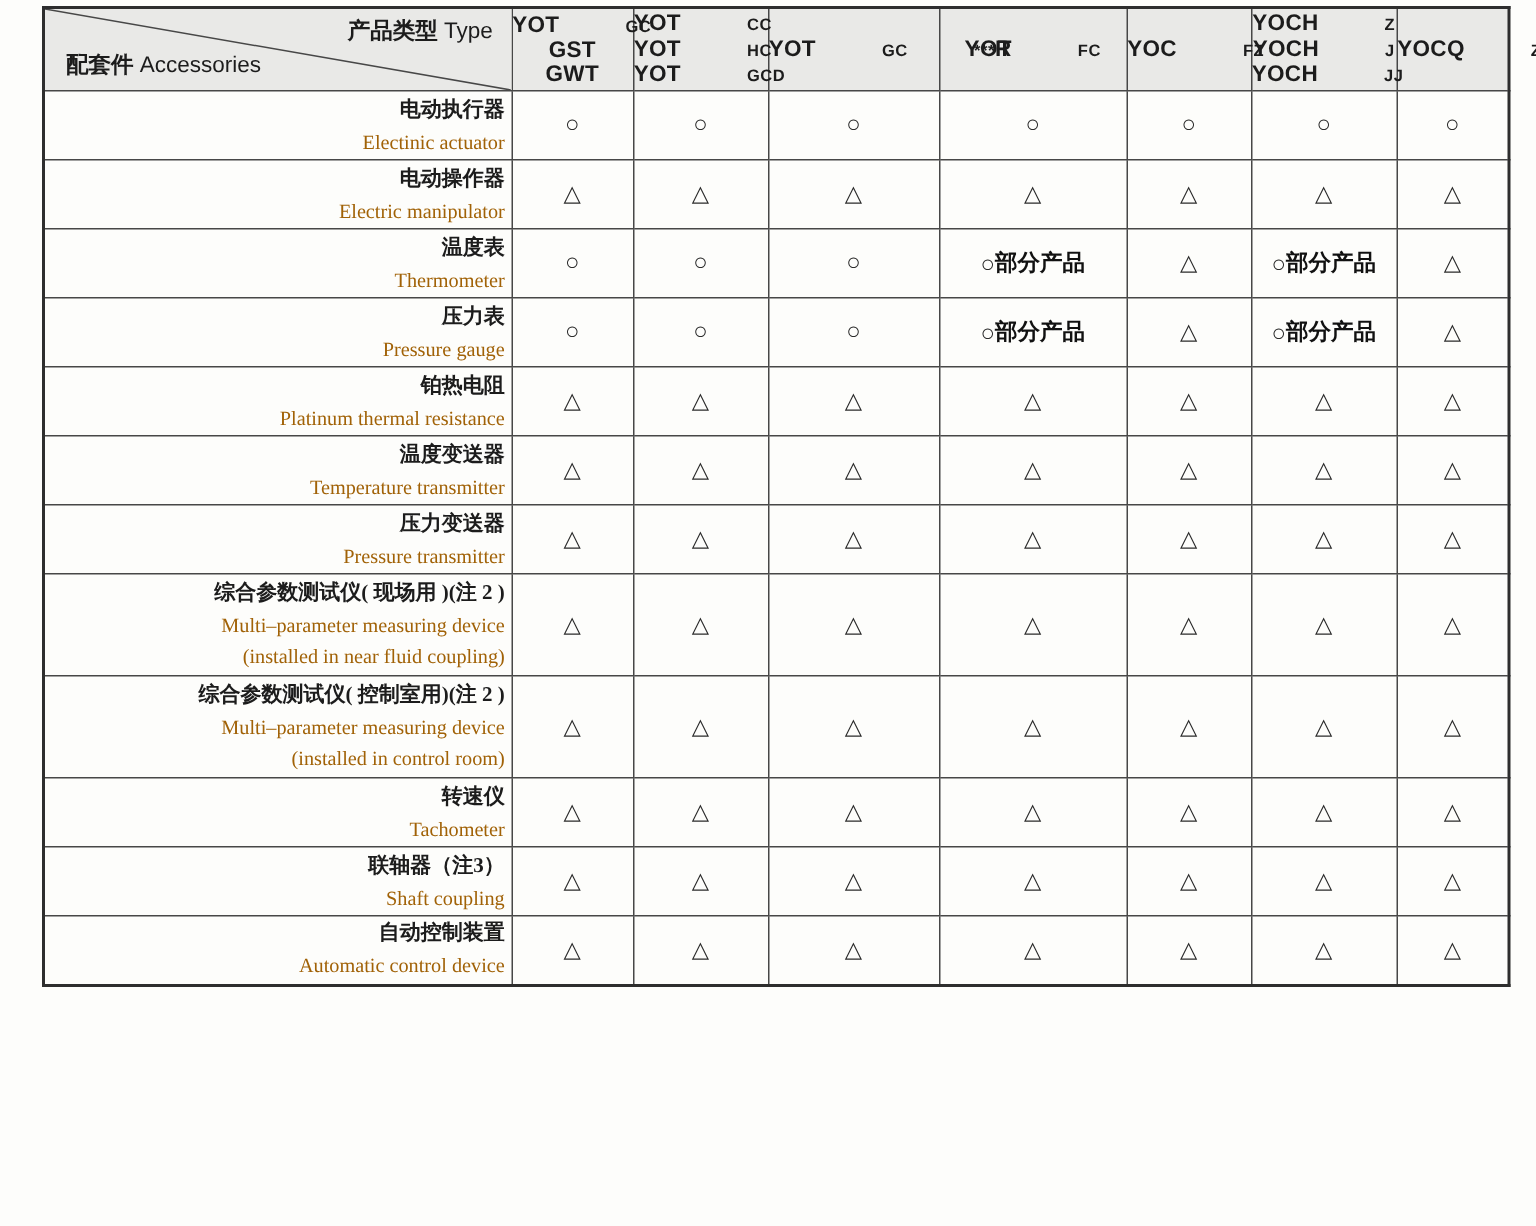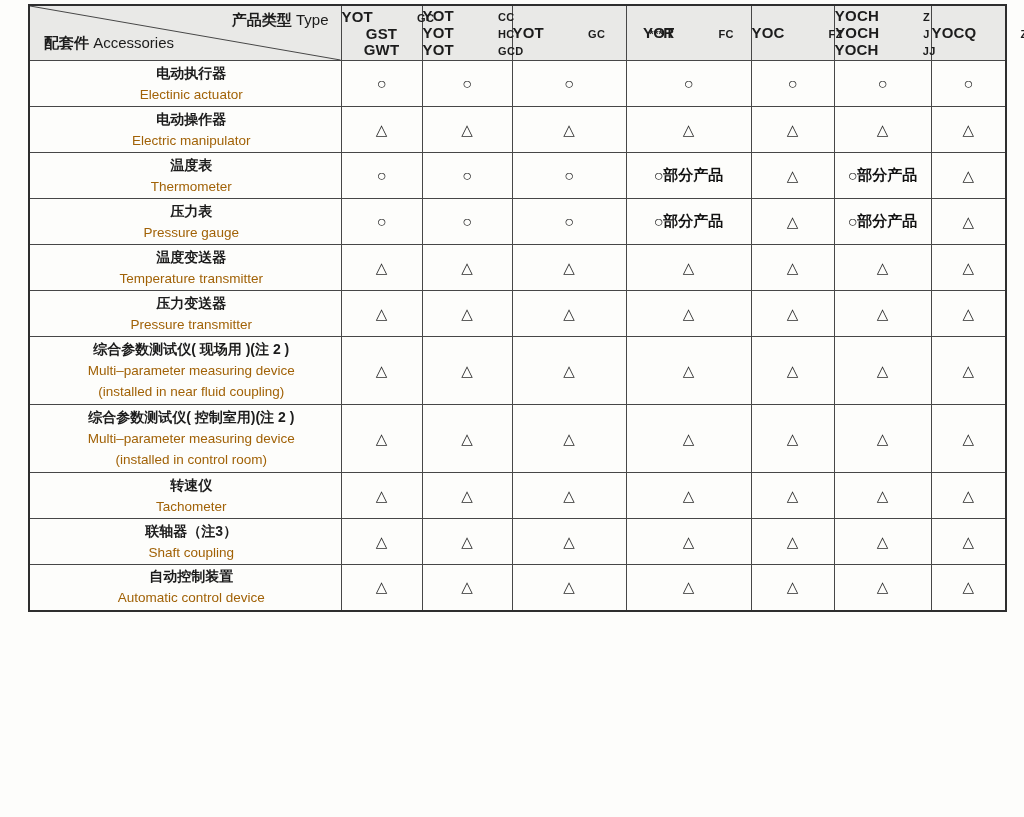--- a/index.html
+++ b/index.html
@@ -42,22 +42,22 @@
   .lat{font-weight:normal;}
   th.prod{
     font-weight:bold;font-size:15px;line-height:16px;
     text-align:center;letter-spacing:0.2px;
   }
   th.prod .code-line{white-space:nowrap;}
   th.prod .sm{font-size:11px;letter-spacing:0.4px;padding-left:44px;}
   tr.norm{height:46px;}
   tr.tall{height:68px;}
   td.acc{
-    text-align:center;
-    padding-left:16px;padding-right:4px;
+    text-align:right;
+    padding-left:16px;padding-right:4px;font-family:Liberation Serif, serif;
   }
   td.acc .zh{font-weight:bold;font-size:14px;line-height:21px;}
   td.acc .en{font-weight:normal;font-size:13.5px;line-height:21px;color:#a16207;}
   td.sym{
     text-align:center;font-size:16px;color:#2b2b2b;white-space:nowrap;
   }
   .circle{font-size:16px;}
   .triangle{font-size:15px;}
   .partial-label{font-weight:bold;font-size:15px;color:#111;vertical-align:1px;}
 </style>
@@ -168,20 +168,33 @@
           <td class="sym"><span class="circle">○</span></td>
           <td class="sym"><span class="circle">○</span></td>
           <td class="sym"><span class="circle">○</span></td>
           <td class="sym"><span class="circle">○</span><span class="partial-label">部分产品</span></td>
           <td class="sym"><span class="triangle">△</span></td>
           <td class="sym"><span class="circle">○</span><span class="partial-label">部分产品</span></td>
           <td class="sym"><span class="triangle">△</span></td>
         </tr>
         <tr class="norm">
           <td class="acc">
+            <div class="zh">铂热电阻</div>
+            <div class="en">Platinum thermal resistance</div>
+          </td>
+          <td class="sym"><span class="triangle">△</span></td>
+          <td class="sym"><span class="triangle">△</span></td>
+          <td class="sym"><span class="triangle">△</span></td>
+          <td class="sym"><span class="triangle">△</span></td>
+          <td class="sym"><span class="triangle">△</span></td>
+          <td class="sym"><span class="triangle">△</span></td>
+          <td class="sym"><span class="triangle">△</span></td>
+        </tr>
+        <tr class="norm">
+          <td class="acc">
             <div class="zh">温度变送器</div>
             <div class="en">Temperature transmitter</div>
           </td>
           <td class="sym"><span class="triangle">△</span></td>
           <td class="sym"><span class="triangle">△</span></td>
           <td class="sym"><span class="triangle">△</span></td>
           <td class="sym"><span class="triangle">△</span></td>
           <td class="sym"><span class="triangle">△</span></td>
           <td class="sym"><span class="triangle">△</span></td>
           <td class="sym"><span class="triangle">△</span></td>

